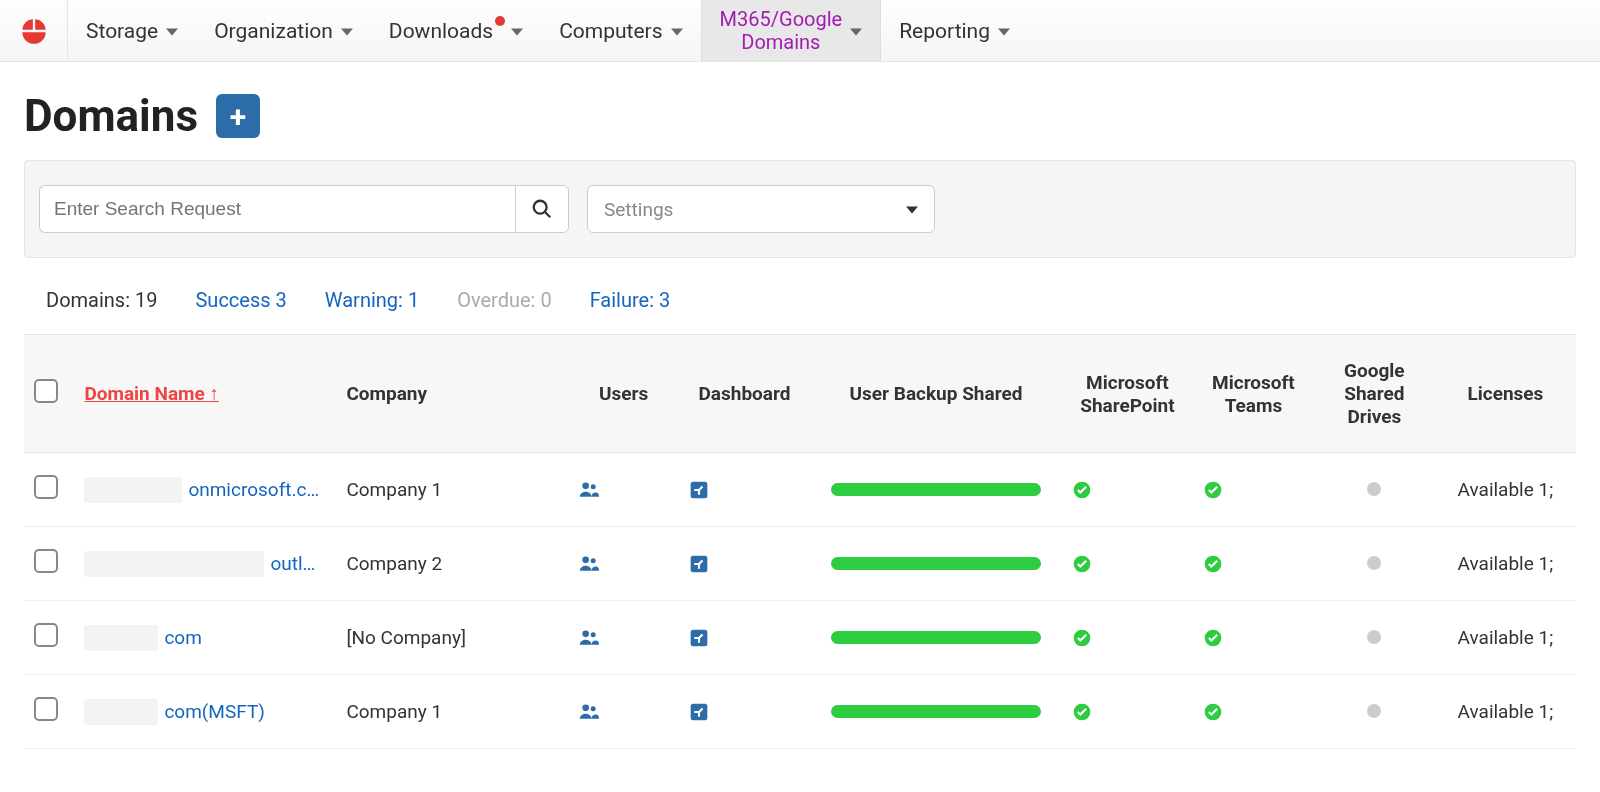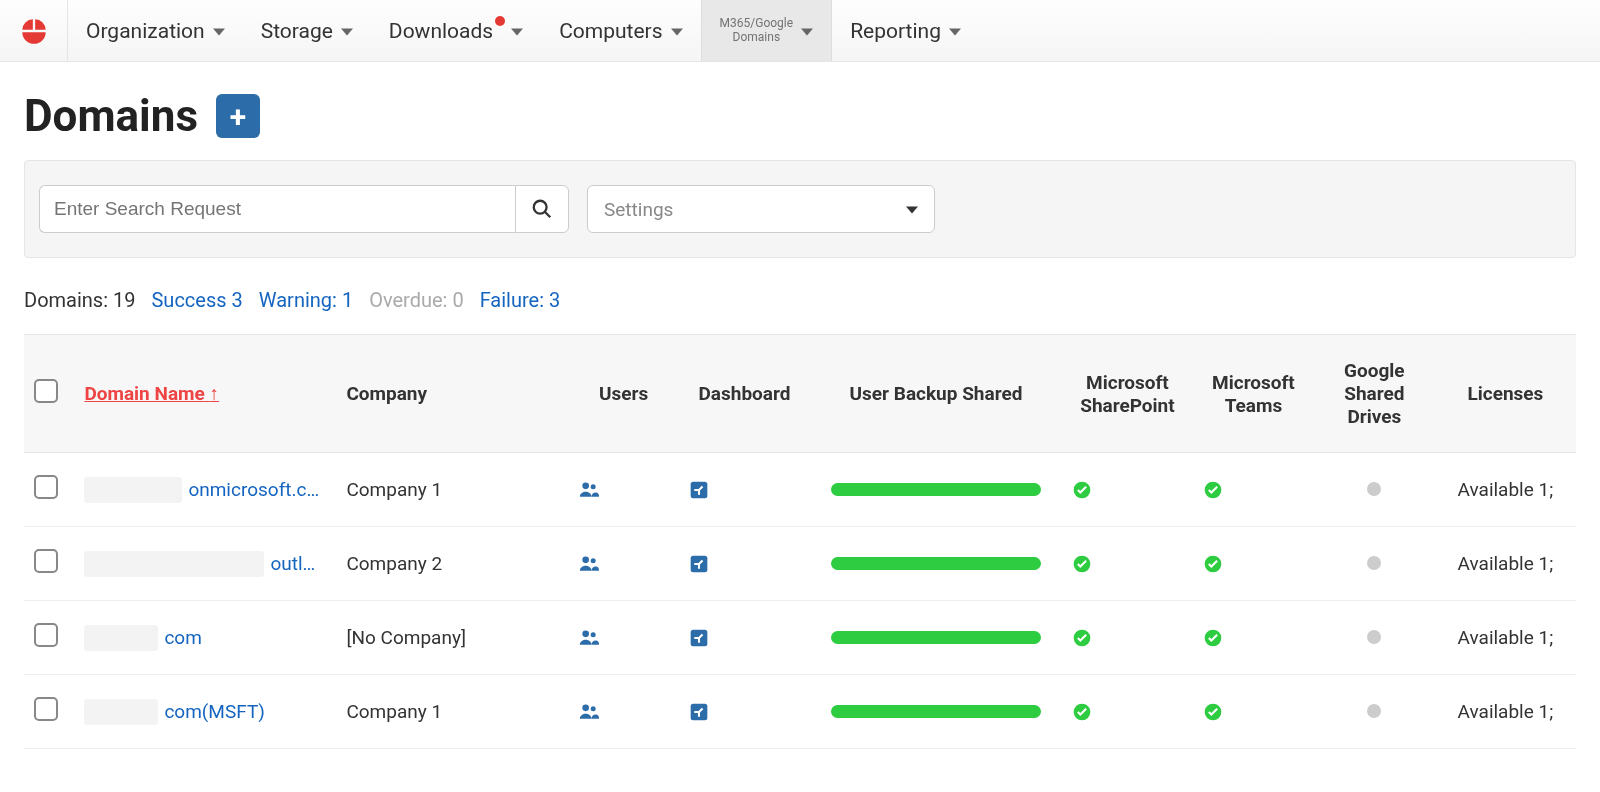--- a/index.html
+++ b/index.html
@@ -35,22 +35,22 @@
   .topnav .nav-item.active {
     background: #e8e8e8;
     border-left: 1px solid #ddd;
     border-right: 1px solid #ddd;
   }
   .topnav .nav-item.active .nav-lines {
     display: flex;
     flex-direction: column;
     align-items: center;
     line-height: 1.15;
-    font-size: 12px;
-    color: #737373;
+    font-size: 20px;
+    color: #a21caf;
   }
   .topnav .nav-item .dot {
     width: 10px; height: 10px; background:#e53935; border-radius:50%; position: relative; top:-10px; left:2px;
   }
 
   
   .page-header {
     display: flex;
     align-items: center;
     padding: 28px 24px 18px 24px;
@@ -114,22 +114,23 @@
     padding: 0 16px;
     font-size: 19px;
     color: #888;
     cursor: pointer;
   }
 
   
   .counts-row {
     padding: 30px 24px 22px 24px;
     display: flex;
-    gap: 16px;
+    gap: 38px;
     font-size: 20px;
+    margin-left: 22px;
   }
   .counts-row .count-item { color:#333; }
   .counts-row .count-link { color:#1565c0; cursor:pointer; }
   .counts-row .count-muted { color:#aaa; }
 
   
   .table-wrap { margin: 0 24px; border-top:1px solid #e5e5e5; }
   table { width:100%; border-collapse: collapse; }
   thead th {
     background:#f7f7f7;
@@ -183,27 +184,27 @@
 </head>
 <body>
 
 <div class="topnav">
   <div class="logo-cell">
     <svg class="icon" width="28" height="28" viewBox="0 0 24 24" fill="#e53935">
         <path d="M11 2v9H2a9 9 0 0 1 9-9zm2 0a9 9 0 0 1 9 9h-9V2zm-11 11h20a10 10 0 0 1-20 0z"></path>
       </svg>
   </div>
   <div class="nav-item">
+    <span>Storage</span>
+    <span class="caret"><svg class="caret-svg" viewBox="0 0 10 6" fill="#666">
+          <path d="M0 0l5 6 5-6z"></path>
+        </svg></span>
+  </div>
+  <div class="nav-item">
     <span>Organization</span>
-    <span class="caret"><svg class="caret-svg" viewBox="0 0 10 6" fill="#666">
-          <path d="M0 0l5 6 5-6z"></path>
-        </svg></span>
-  </div>
-  <div class="nav-item">
-    <span>Storage</span>
     <span class="caret"><svg class="caret-svg" viewBox="0 0 10 6" fill="#666">
           <path d="M0 0l5 6 5-6z"></path>
         </svg></span>
   </div>
   <div class="nav-item">
     <span>Downloads</span>
     <span class="dot"></span>
     <span class="caret"><svg class="caret-svg" viewBox="0 0 10 6" fill="#666">
           <path d="M0 0l5 6 5-6z"></path>
         </svg></span>

